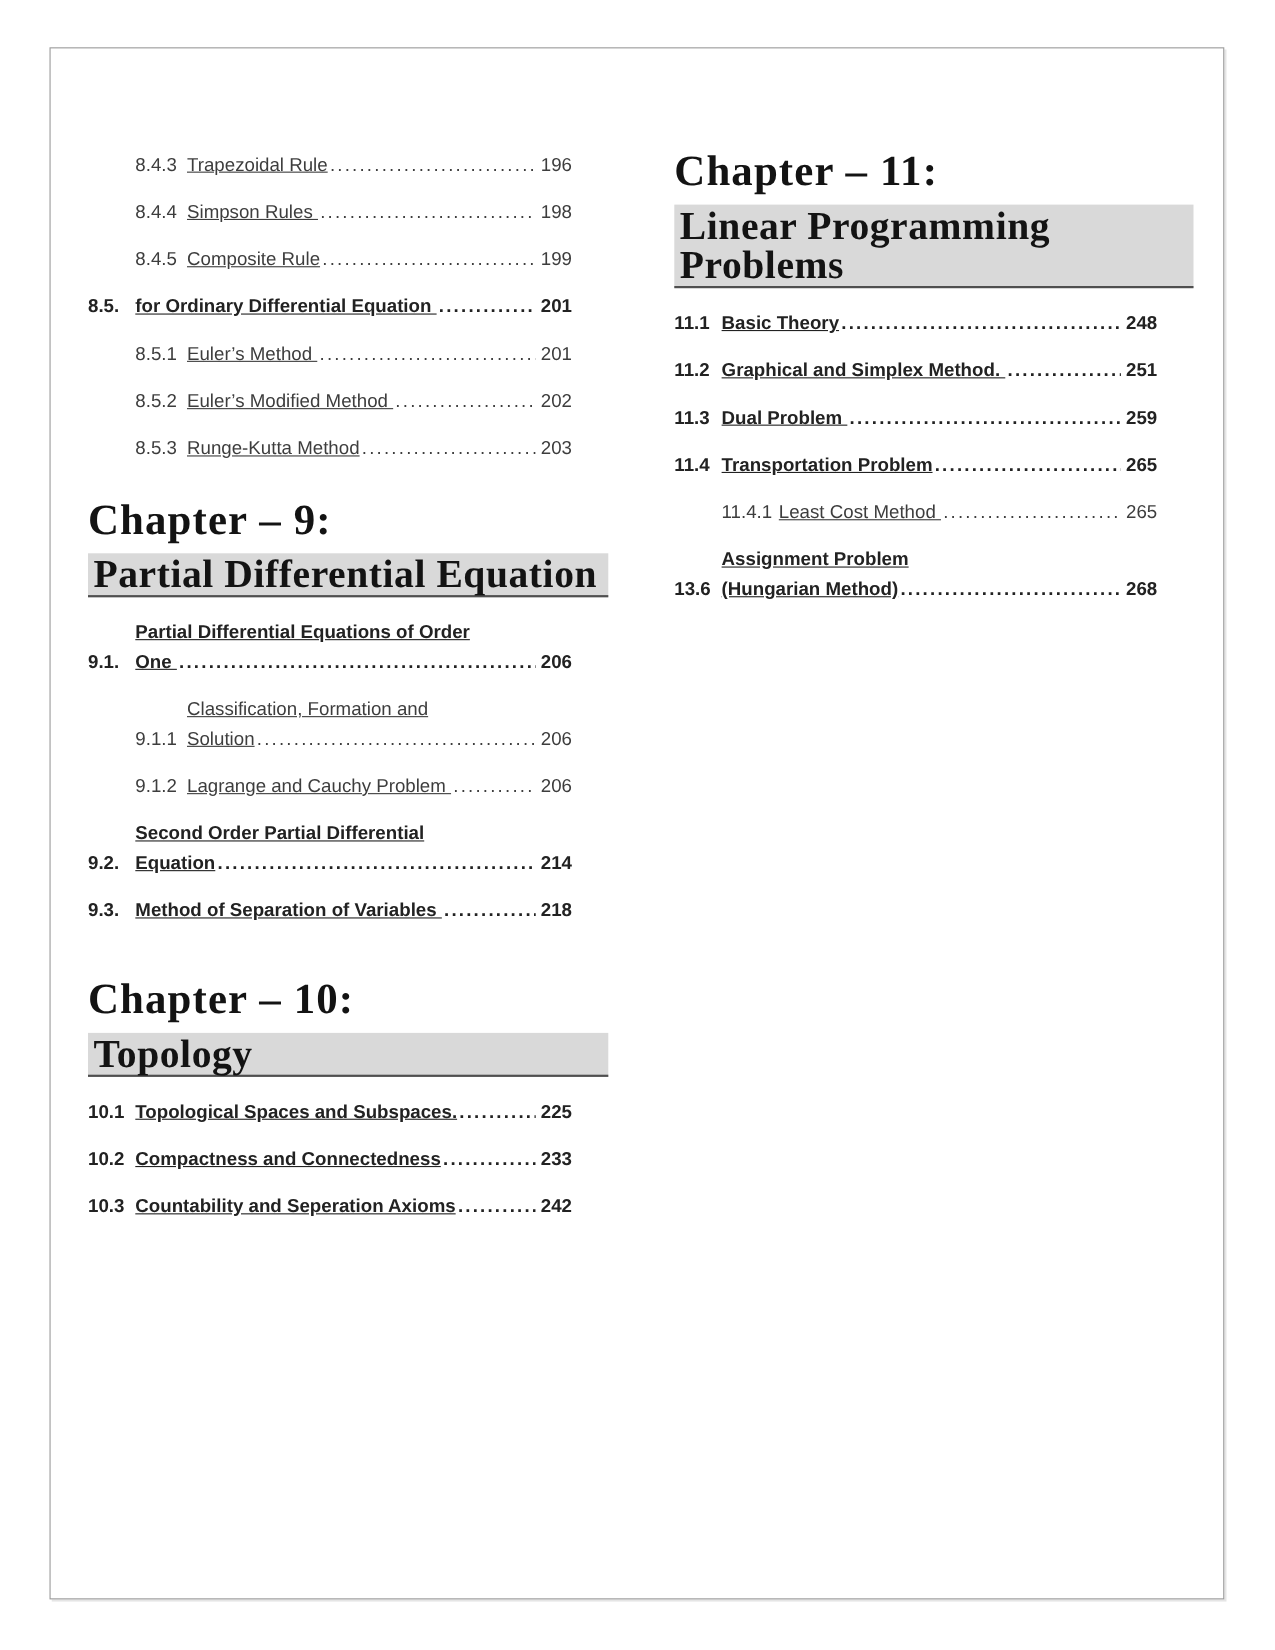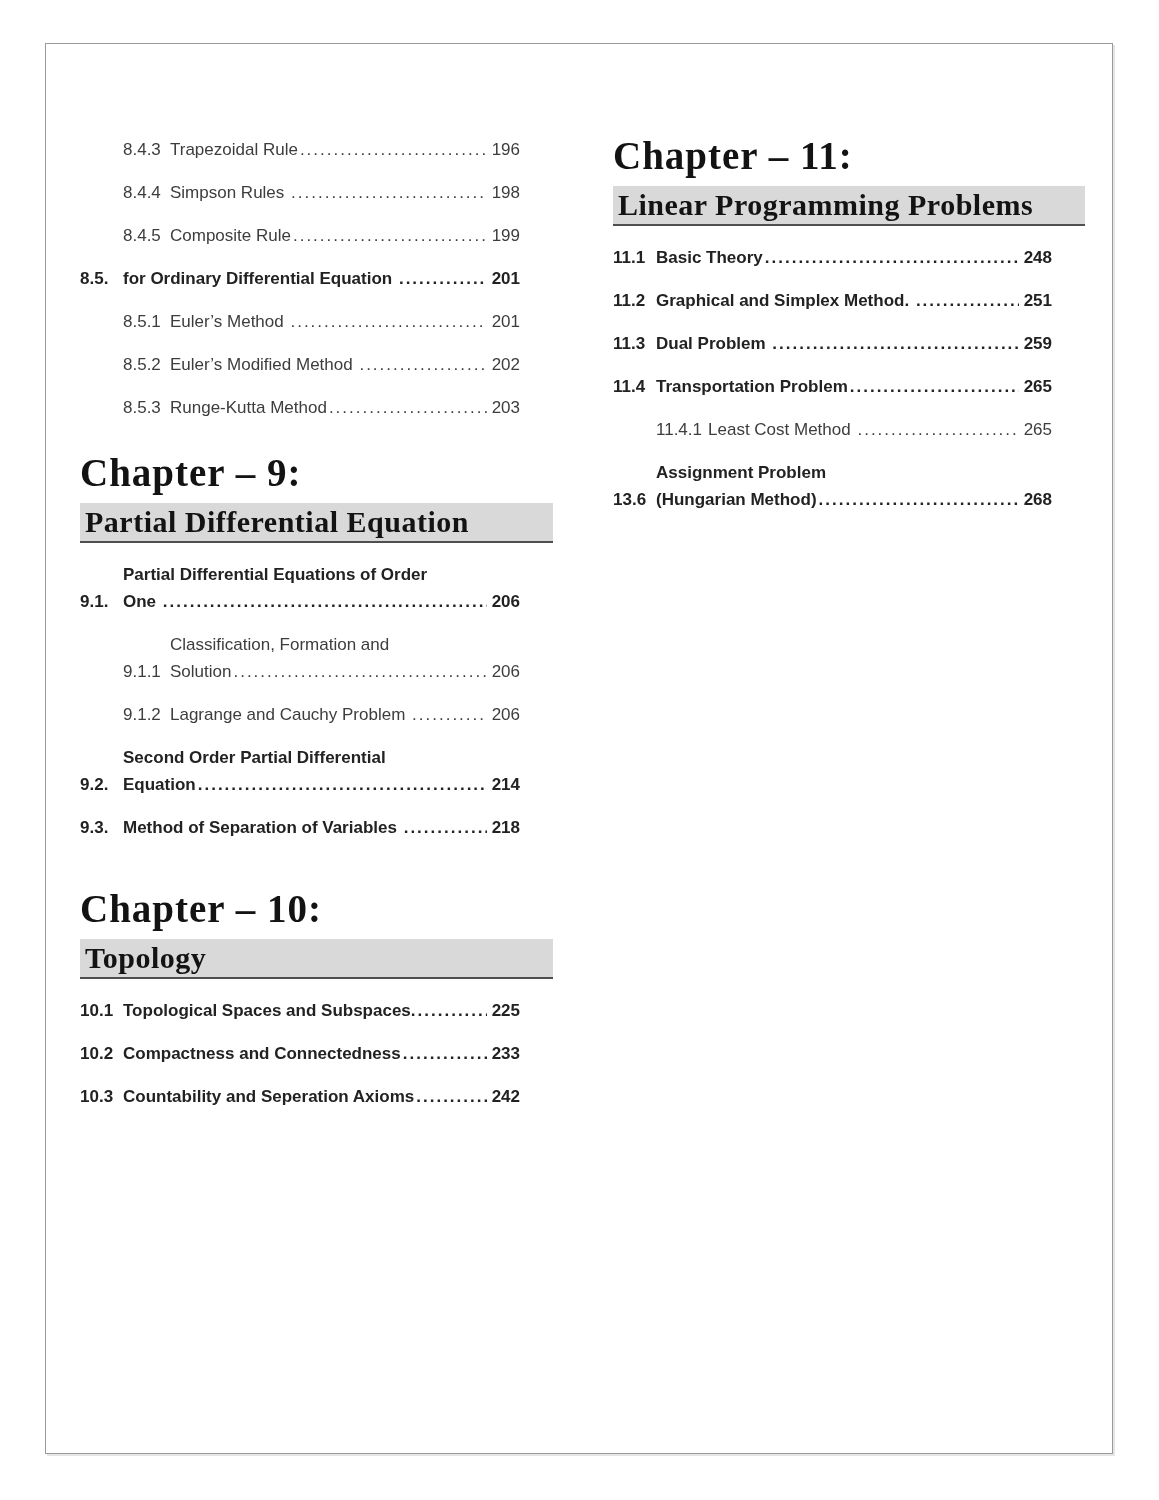--- a/index.html
+++ b/index.html
@@ -40,21 +40,21 @@
     font-weight: 700;
     font-size: 39px;
     line-height: 40px;
     letter-spacing: 1px;
     color: var(--heading, #111111);
     margin: 0 0 10px 0;
   }
   .sec-title {
     font-family: "Liberation Serif", serif;
     font-weight: 700;
-    font-size: 30px;
+    font-size: 36px;
     line-height: 36px;
     letter-spacing: 0.5px;
     color: var(--heading, #1b1b1b);
     background: var(--bar-bg, #d9d9d9);
     border-bottom: 2px solid var(--bar-border, #4f4f4f);
     padding: 1px 6px 1px 5px;
     margin: 0 0 18px 0;
   }
 
   .entry {
@@ -79,21 +79,21 @@
     min-width: 37px;
     padding-right: 6px;
     white-space: pre;
   }
   .entry.sub .num { min-width: 41px; }
   .body { flex: 1; min-width: 0; }
   .line {
     display: flex;
     align-items: baseline;
   }
-  .t { white-space: pre; }
+  .t { white-space: pre; text-decoration: underline; }
   .dots {
     flex: 1;
     min-width: 8px;
     overflow: hidden;
     white-space: nowrap;
     margin-left: 2px;
   }
   .dots::before {
     content: "........................................................................................................................";
     letter-spacing: 2px;

